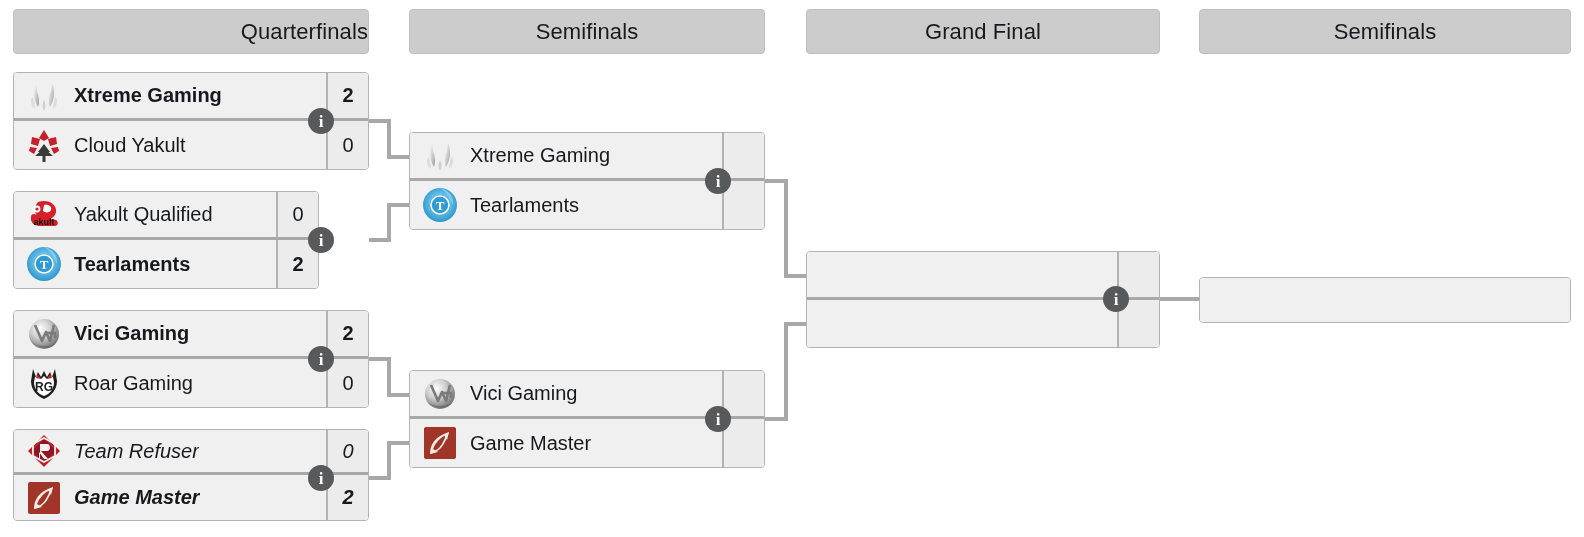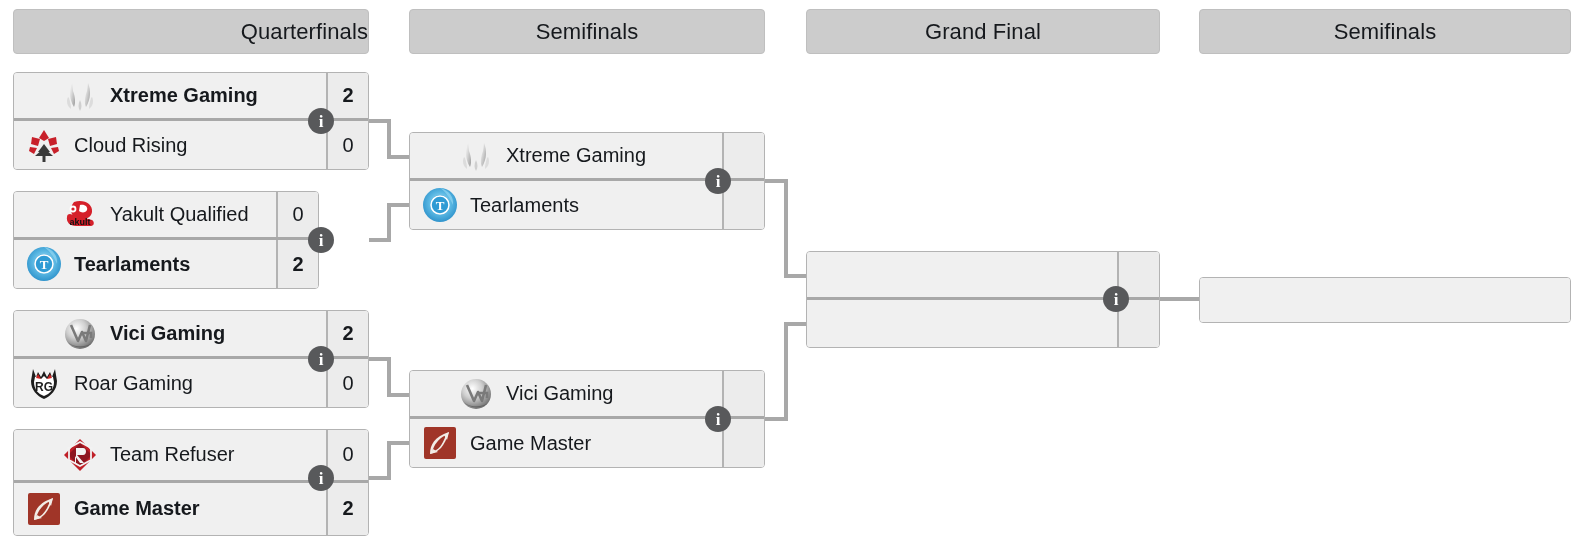--- a/index.html
+++ b/index.html
@@ -37,21 +37,21 @@
     background:#f0f0f0;
     overflow:hidden;
   }
   .match-row{
     display:flex;
     align-items:stretch;
     box-sizing:border-box;
     height:50%;
     background:#f0f0f0;
   }
-  .match-row.top{border-bottom:3px solid #a8a8a8;padding-left:36px;}
+  .match-row.top{border-bottom:3px solid #a8a8a8;}
   .match.single .match-row{height:100%;}
 
   .cell-team{
     flex:1 1 auto;
     display:flex;align-items:center;
     min-width:0;
     box-sizing:border-box;
     padding-left:10px;
   }
   .logo{
@@ -172,21 +172,21 @@
               <path d="M6 22 L13 23 L10 29 L5 26 Z"></path>
               <path d="M34 22 L35 26 L30 29 L27 23 Z"></path>
             </g>
             <g fill="#3a3a3a">
               <path d="M20 19 L26 27 L14 27 Z"></path>
               <path d="M20 23 L29 31 L11 31 Z"></path>
               <rect x="18.5" y="26" width="3" height="11"></rect>
             </g>
           </svg>
         </span>
-        <span class="team-name">Cloud Rising</span>
+        <span class="team-name">Cloud Yakult</span>
       </div>
       <div class="cell-score">0</div>
     </div>
   </div>
   <div class="info-badge" style="left:308px;top:108px;">
     <span>i</span>
   </div>
 
   <div class="match" style="left:13px;top:191px;width:306px;height:98px;">
     <div class="match-row top">
@@ -269,21 +269,21 @@
         </span>
         <span class="team-name">Roar Gaming</span>
       </div>
       <div class="cell-score">0</div>
     </div>
   </div>
   <div class="info-badge" style="left:308px;top:346px;">
     <span>i</span>
   </div>
 
-  <div class="match" style="left:13px;top:429px;width:356px;height:107px;">
+  <div class="match" style="left:13px;top:429px;width:356px;height:92px;font-style:italic;">
     <div class="match-row top">
       <div class="cell-team">
         <span class="logo">
           <svg viewBox="0 0 40 40">
             <path d="M20 4 L36 20 L20 36 L4 20 Z" fill="#c01f27"></path>
             <path d="M20 8 L32 20 L20 32 L8 20 Z" fill="#8e1620"></path>
             <path d="M20 7 L31 13 L31 25 L20 31 L9 25 L9 13 Z" fill="none" stroke="#f2f2f2" stroke-width="1.8"></path>
             <path d="M16 13 L23 13 C27 13 27 20 23 20 L17 20 L24 28 L20 28 L15 21 L15 28 L16 28
                      Z" fill="#f2f2f2"></path>
             <circle cx="9" cy="13" r="1.6" fill="#f2f2f2"></circle>

